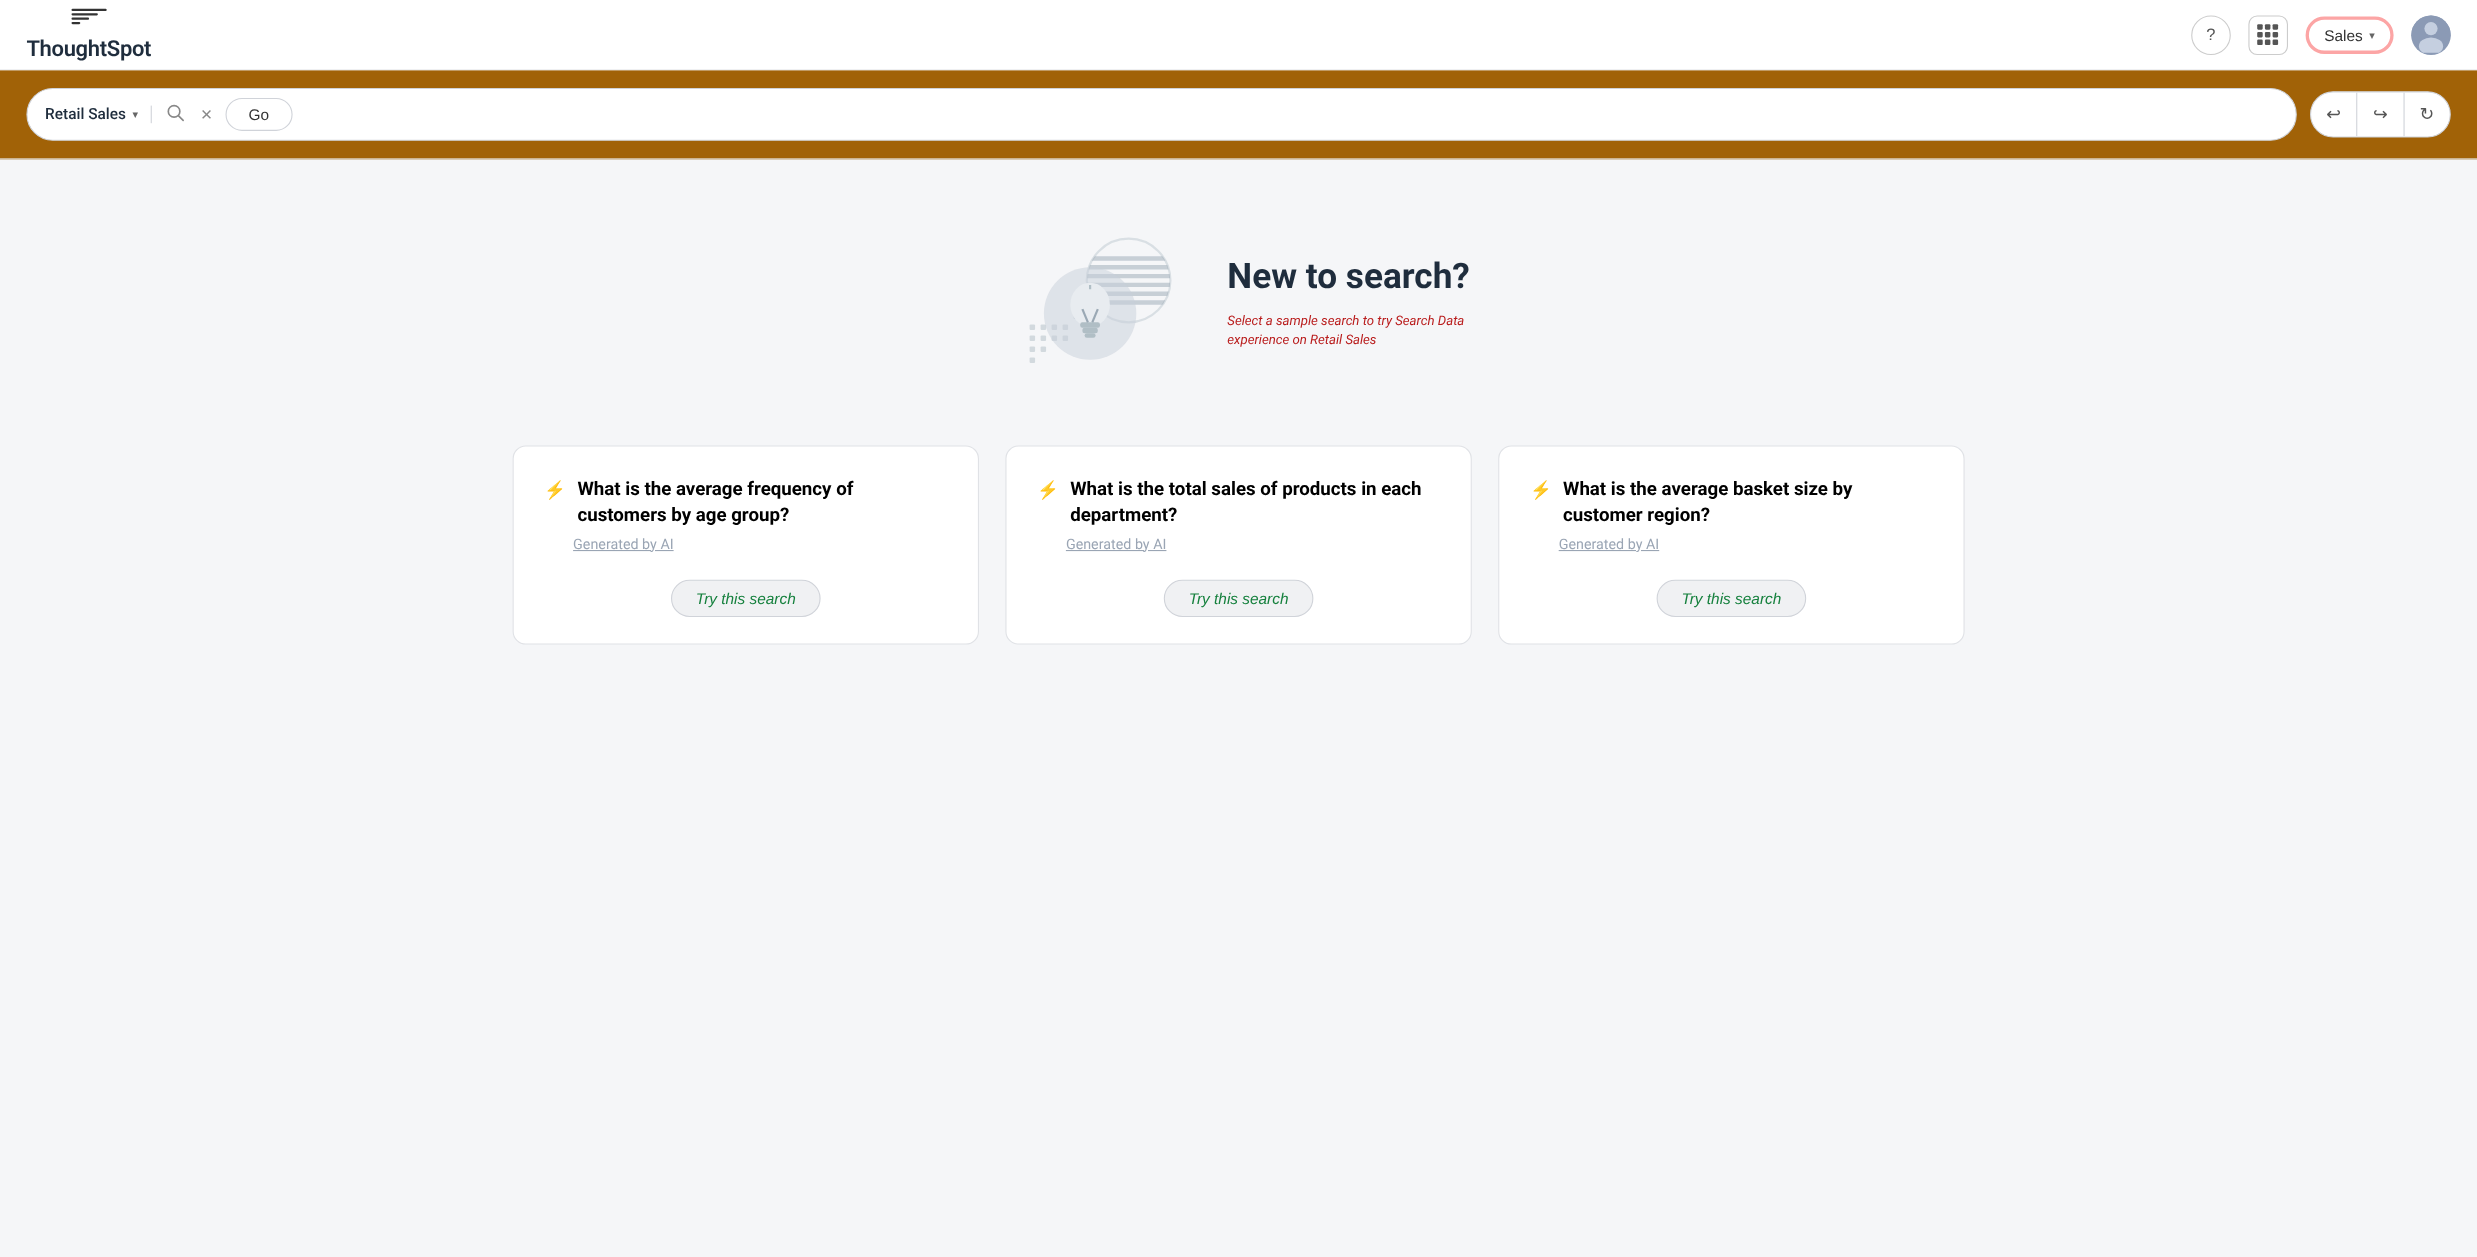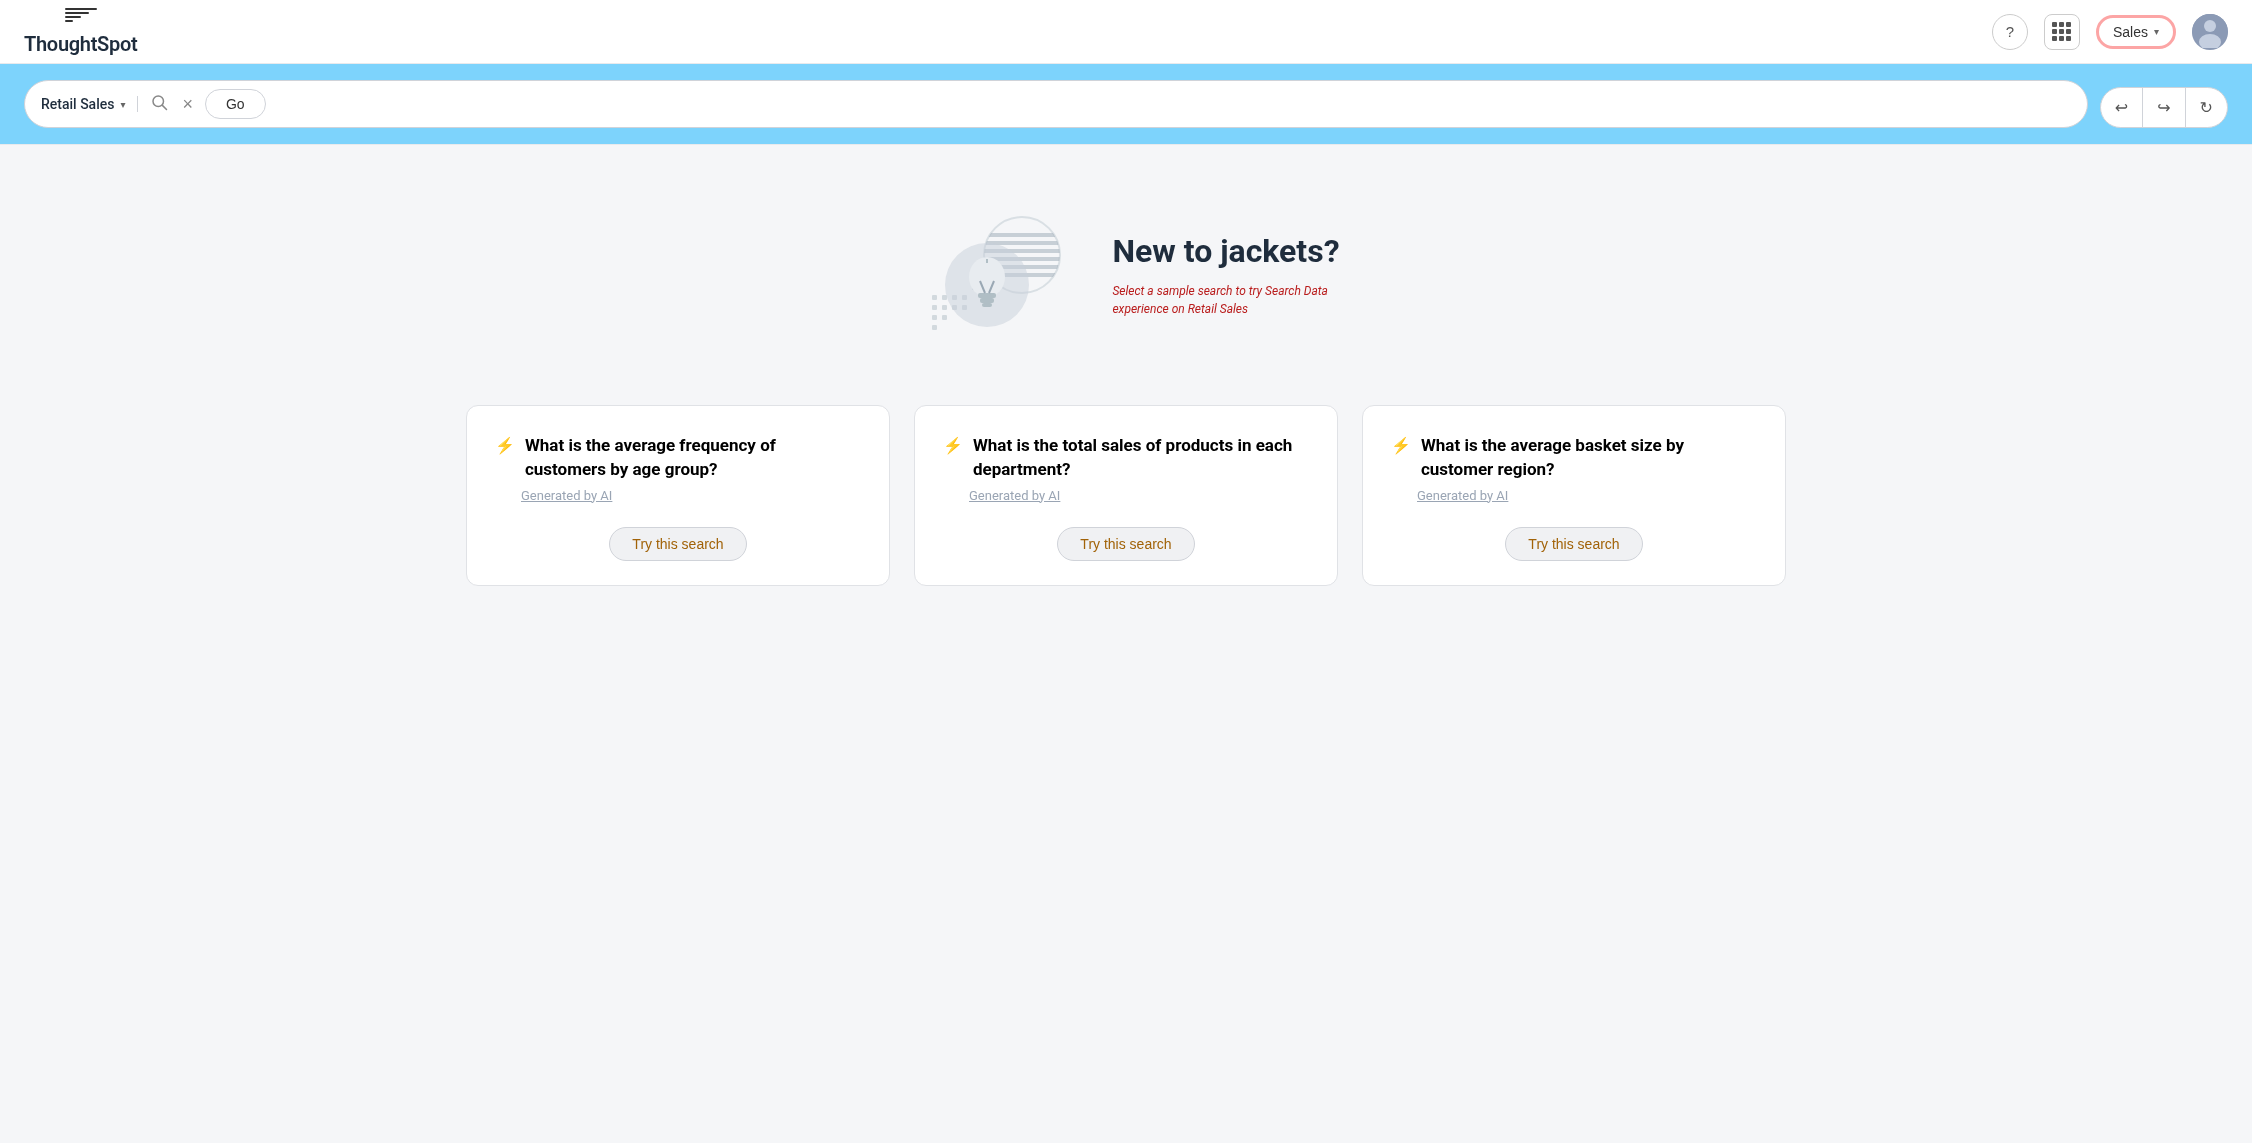--- a/index.html
+++ b/index.html
@@ -102,25 +102,25 @@
       display: flex;
       align-items: center;
       justify-content: center;
       font-size: 14px;
       color: white;
       font-weight: 600;
     }
 
     
     .search-area {
-      background: #7dd3fc;
+      background: #a16207;
       padding: 16px 24px;
       border-bottom: 1px solid #e8eaed;
       display: flex;
-      align-items: flex-end;
+      align-items: center;
       gap: 12px;
     }
     .search-bar {
       flex: 1;
       display: flex;
       align-items: center;
       border: 1.5px solid #d0d3d9;
       border-radius: 30px;
       padding: 0 16px;
       height: 48px;
@@ -270,23 +270,24 @@
       display: flex;
       justify-content: center;
       margin-top: 24px;
     }
     .try-search-btn {
       background: #f0f1f3;
       border: 1.5px solid #d0d3d9;
       border-radius: 20px;
       padding: 8px 22px;
       font-size: 14px;
-      color: #a16207;
+      color: #15803d;
       cursor: pointer;
       font-weight: 500;
+      font-style: italic;
     }
 
     
     .illus-svg { width: 160px; height: 140px; }
   </style>
 </head>
 <body>
 
 <header class="header">
   <div class="header-left">
@@ -404,21 +405,21 @@
         <rect x="66" y="88" width="18" height="5" rx="2" fill="#b0bec5"></rect>
         <rect x="68" y="93" width="14" height="5" rx="2" fill="#b0bec5"></rect>
         <rect x="70" y="98" width="10" height="4" rx="2" fill="#b0bec5"></rect>
 
         <line x1="68" y1="76" x2="73" y2="88" stroke="#9aa8b4" stroke-width="2"></line>
         <line x1="82" y1="76" x2="77" y2="88" stroke="#9aa8b4" stroke-width="2"></line>
         <line x1="75" y1="54" x2="75" y2="58" stroke="#b0bec5" stroke-width="2"></line>
       </svg>
     </div>
     <div class="intro-text">
-      <h2>New to jackets?</h2>
+      <h2>New to search?</h2>
       <p>
         <span>Select a sample search to try Search Data</span><br>
         <span>experience on Retail Sales</span>
       </p>
     </div>
   </div>
 
   <div class="cards-container">
 
     <div class="card">

